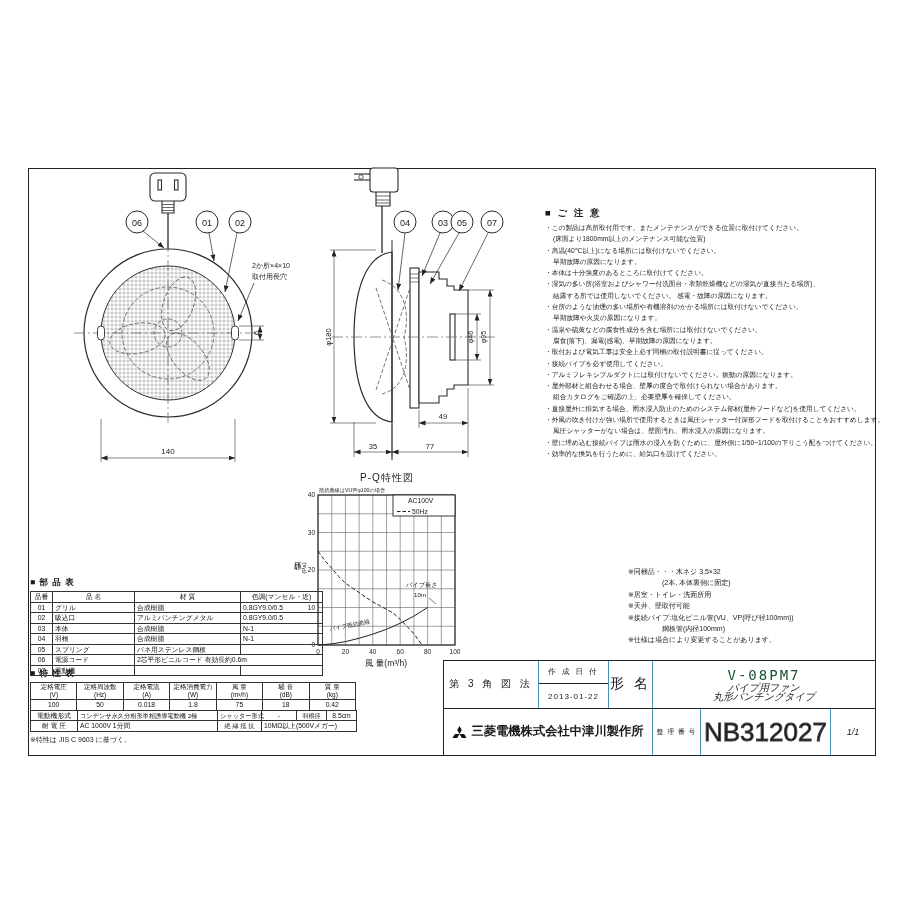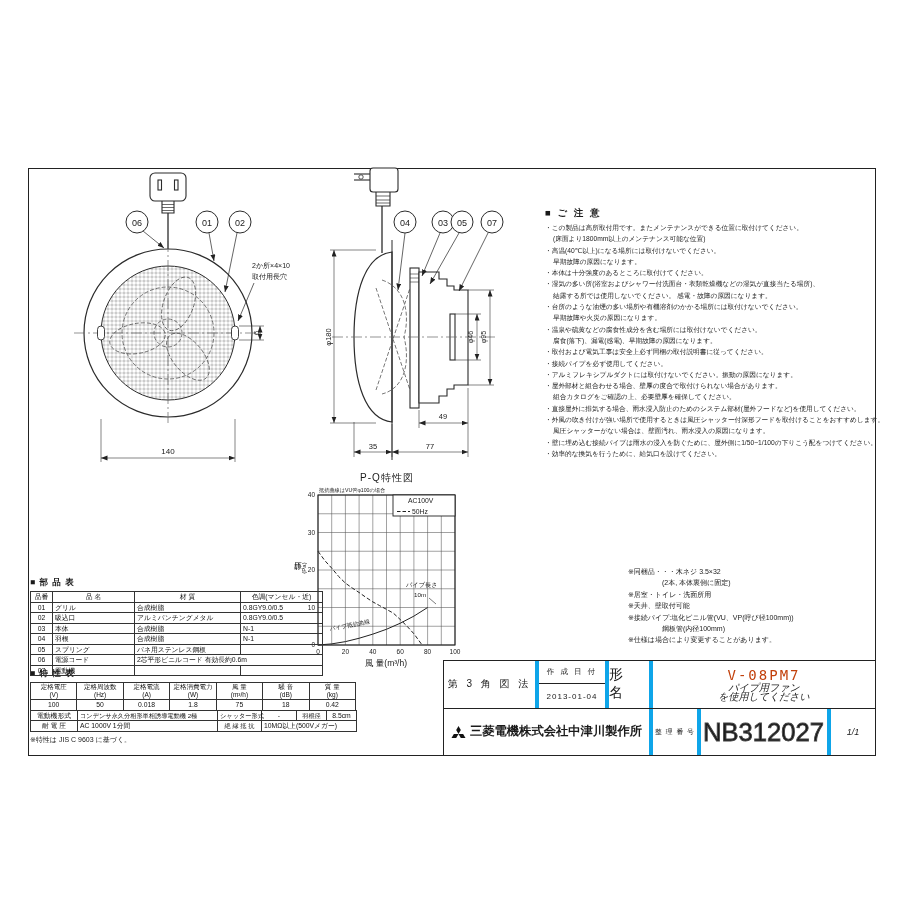--- a/index.html
+++ b/index.html
@@ -19,29 +19,29 @@
   table.dt{border-collapse:collapse;table-layout:fixed;}
   table.dt td{border:1px solid #333;font-size:6.8px;line-height:9.5px;height:9.5px;
               padding:0 2px;white-space:nowrap;overflow:visible;color:#111;}
   table.dt td.ctr{text-align:center;}
   table.dt tr.hd td{text-align:center;}
   table.dt td .h2l{line-height:8px;font-size:6.5px;text-align:center;}
   
   #tblock{position:absolute;left:443px;top:660px;width:433px;height:96px;border:1.5px solid #222;
           display:flex;flex-direction:column;box-sizing:border-box;background:#fff;}
   .tb-r{display:flex;flex:1;min-height:0;}
-  .tb-c{border-right:4px solid #0ea5e9;box-sizing:border-box;display:flex;align-items:center;justify-content:center;}
+  .tb-c{border-right:1px solid #0ea5e9;box-sizing:border-box;display:flex;align-items:center;justify-content:center;}
   .tb-r1{border-bottom:1px solid #222;}
   .tb-proj{width:95px;font-size:10px;letter-spacing:3px;}
   .tb-date{width:70px;flex-direction:column;padding:0;}
   .tb-date-l{font-size:7.5px;letter-spacing:2px;border-bottom:1px solid #222;width:100%;text-align:center;line-height:23px;height:23px;}
   .tb-date-v{font-size:8px;letter-spacing:1px;width:100%;text-align:center;line-height:25px;}
   .tb-mlabel{width:44px;font-size:14px;letter-spacing:3px;}
   .tb-model{flex:1;flex-direction:column;border-right:none;}
-  .tb-model-name{font-family:"DejaVu Sans Mono","Liberation Mono",monospace;font-size:14px;letter-spacing:2px;color:#c2410c;}
+  .tb-model-name{font-family:"DejaVu Sans Mono","Liberation Mono",monospace;font-size:14px;letter-spacing:2px;color:#14532d;}
   .tb-model-sub{font-size:10px;line-height:9.5px;color:#222;font-style:italic;}
   .tb-co{width:209px;gap:4px;}
   .tb-co span{font-size:12.3px;font-weight:bold;white-space:nowrap;letter-spacing:0;}
   .tb-reflabel{width:48px;font-size:6.8px;letter-spacing:1px;}
   .tb-ref{width:130px;text-align:center;}
   .tb-sheet{flex:1;border-right:none;font-size:9px;font-style:italic;}
 </style>
 </head>
 <body>
 
@@ -450,27 +450,27 @@
         <div class="s-line ind">鋼板管(内径100mm)</div>
         <div class="s-line">※仕様は場合により変更することがあります。</div>
       </div>
   </div>
 
   <div id="tblock">
     <div class="tb-r tb-r1">
       <div class="tb-c tb-proj">第 3 角 図 法</div>
       <div class="tb-c tb-date">
         <div class="tb-date-l">作 成 日 付</div>
-        <div class="tb-date-v">2013-01-04</div>
+        <div class="tb-date-v">2013-01-22</div>
       </div>
       <div class="tb-c tb-mlabel">形  名</div>
       <div class="tb-c tb-model">
         <div class="tb-model-name">V-08PM7</div>
         <div class="tb-model-sub">パイプ用ファン</div>
-        <div class="tb-model-sub">を使用してください</div>
+        <div class="tb-model-sub">丸形パンチングタイプ</div>
       </div>
     </div>
     <div class="tb-r">
       <div class="tb-c tb-co">
         <svg width="15" height="14" viewBox="24 30 52 46">
           <polygon points="50,32 58,46 50,60 42,46" fill="#111"></polygon>
           <polygon points="50,60 66.1,60.1 74.25,74 58.1,73.9" fill="#111"></polygon>
           <polygon points="50,60 41.9,73.9 25.75,74 33.9,60.1" fill="#111"></polygon>
         </svg>
         <span>三菱電機株式会社中津川製作所</span>

